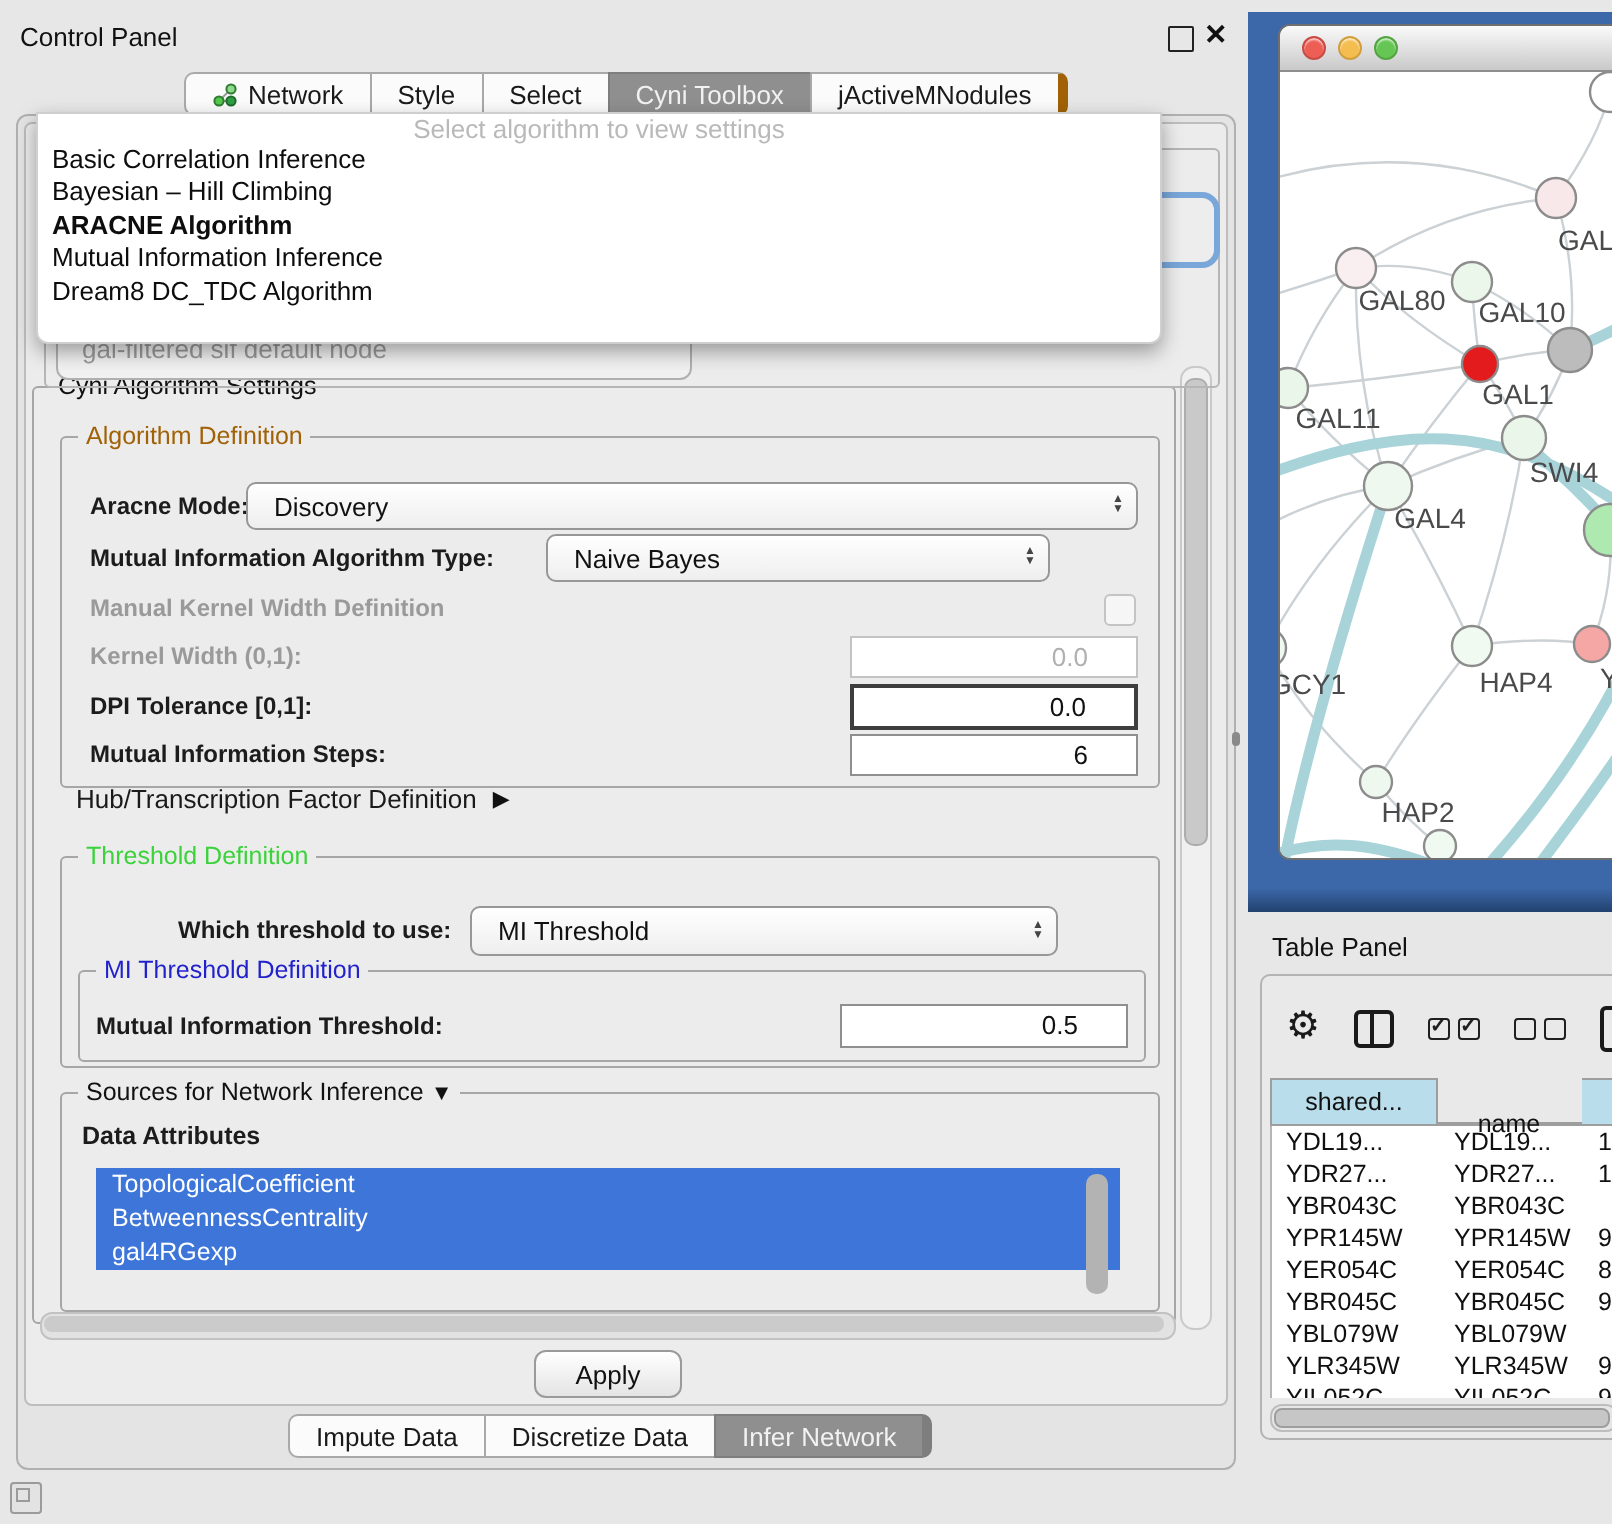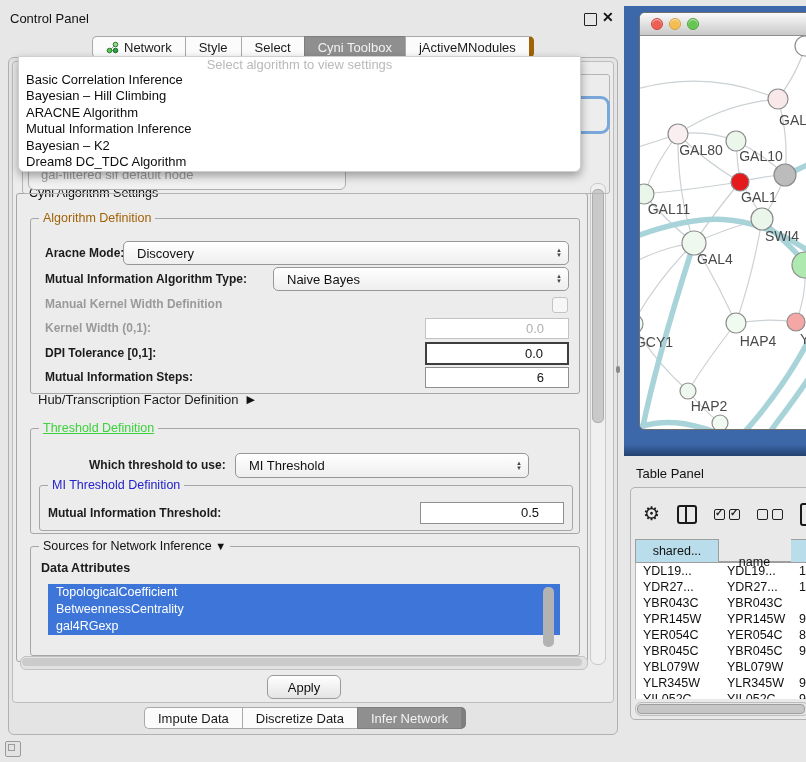--- a/index.html
+++ b/index.html
@@ -32,21 +32,21 @@
                   background:#ededed;z-index:2;}
   .bg-combo{left:28px;top:158px;width:318px;height:32px;border:1px solid #b0b0b0;border-radius:6px;
             background:#f1f1f1;z-index:3;font-size:13px;color:#9a9a9a;line-height:32px;padding-left:12px;box-sizing:border-box;}
 
   
   .popup{left:18px;top:56px;width:561px;height:114px;background:#fff;z-index:50;
          border:1px solid #cfcfcf;border-radius:0 0 6px 6px;
          box-shadow:0 4px 10px rgba(0,0,0,0.35);overflow:hidden;}
   .popup-prompt{height:15px;text-align:center;color:#b9b9b9;font-size:13px;line-height:15px;}
   .popup-item{height:16.4px;line-height:16.4px;font-size:13px;color:#0d0d0d;padding-left:7px;white-space:nowrap;}
-  .popup-item.bold{font-weight:normal;}
+  .popup-item.bold{font-weight:bold;}
 
   
   .group{border:1px solid #a6a6a6;border-radius:3px;}
   .gtitle{position:absolute;top:-8px;left:8px;background:#ececec;padding:0 4px;font-size:12.5px;white-space:nowrap;}
   .settings-group{left:16px;top:193px;width:570px;height:467px;}
   .algdef-group{left:30px;top:218px;width:548px;height:174px;}
   .thr-group{left:30px;top:428px;width:548px;height:104px;}
   .mithr-group{left:8px;top:56px;width:532px;height:44px;}
   .src-group{left:30px;top:546px;width:548px;height:108px;}
 
@@ -166,41 +166,40 @@
   <div class="abs bg-combo-focus"></div>
   <div class="abs bg-combo">gal-filtered sif default node</div>
 
   <div class="abs popup">
     <div class="popup-prompt">Select algorithm to view settings</div>
     <div>
         <div class="popup-item">Basic Correlation Inference</div>
         <div class="popup-item">Bayesian – Hill Climbing</div>
         <div class="popup-item bold">ARACNE Algorithm</div>
         <div class="popup-item">Mutual Information Inference</div>
-        <div class="popup-item">Bayesian – K2</div>
         <div class="popup-item">Dream8 DC_TDC Algorithm</div>
       </div>
   </div>
 
   <div class="abs group settings-group">
     <span class="gtitle" style="color:#111;">Cyni Algorithm Settings</span>
   </div>
 
   <div class="abs group algdef-group">
     <span class="gtitle" style="color:#a16207;">Algorithm Definition</span>
 
     <div class="abs lbl" style="left:14px;top:22px;line-height:24px;">Aracne Mode:</div>
     <div class="abs combo" style="left:92px;top:22px;width:446px;height:24px;">
       <span>Discovery</span>
       <span class="stepper">▲
 ▼</span>
     </div>
 
     <div class="abs lbl" style="left:14px;top:48px;line-height:24px;">Mutual Information Algorithm Type:</div>
-    <div class="abs combo" style="left:242px;top:48px;width:296px;height:24px;">
+    <div class="abs combo" style="left:242px;top:48px;width:252px;height:24px;">
       <span>Naive Bayes</span>
       <span class="stepper">▲
 ▼</span>
     </div>
 
     <div class="abs lbl dis" style="left:14px;top:74px;line-height:22px;">Manual Kernel Width Definition</div>
     <div class="abs chk" style="left:521px;top:78px;"></div>
 
     <div class="abs lbl dis" style="left:14px;top:99px;line-height:21px;">Kernel Width (0,1):</div>
     <div class="abs tfield dis" style="left:394px;top:99px;width:144px;height:21px;">0.0</div>
@@ -211,21 +210,21 @@
     <div class="abs lbl" style="left:14px;top:148px;line-height:21px;">Mutual Information Steps:</div>
     <div class="abs tfield" style="left:394px;top:148px;width:144px;height:21px;">6</div>
   </div>
 
   <div class="abs expander-row">
     <span>Hub/Transcription Factor Definition</span>
     <span class="tri">▶</span>
   </div>
 
   <div class="abs group thr-group">
-    <span class="gtitle" style="color:#3bd23b;text-decoration:underline;">Threshold Definition</span>
+    <span class="gtitle" style="color:#3bd23b;">Threshold Definition</span>
 
     <div class="abs lbl" style="left:58px;top:24px;line-height:25px;">Which threshold to use:</div>
     <div class="abs combo" style="left:204px;top:24px;width:294px;height:25px;">
       <span>MI Threshold</span>
       <span class="stepper">▲
 ▼</span>
     </div>
 
     <div class="abs group mithr-group">
       <span class="gtitle" style="color:#2222cc;">MI Threshold Definition</span>

